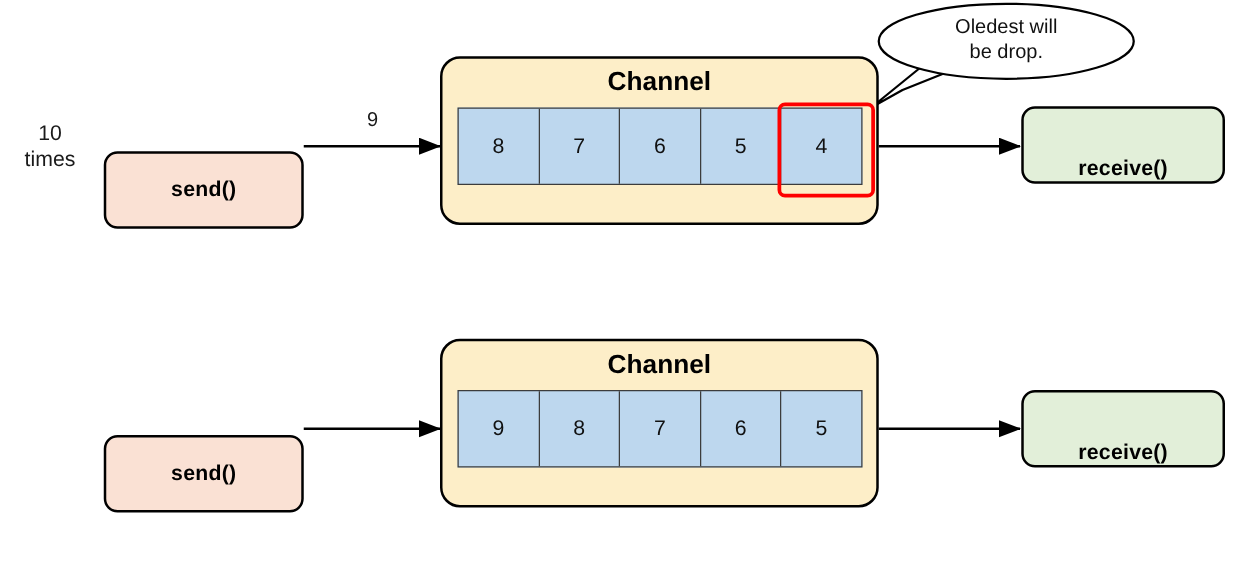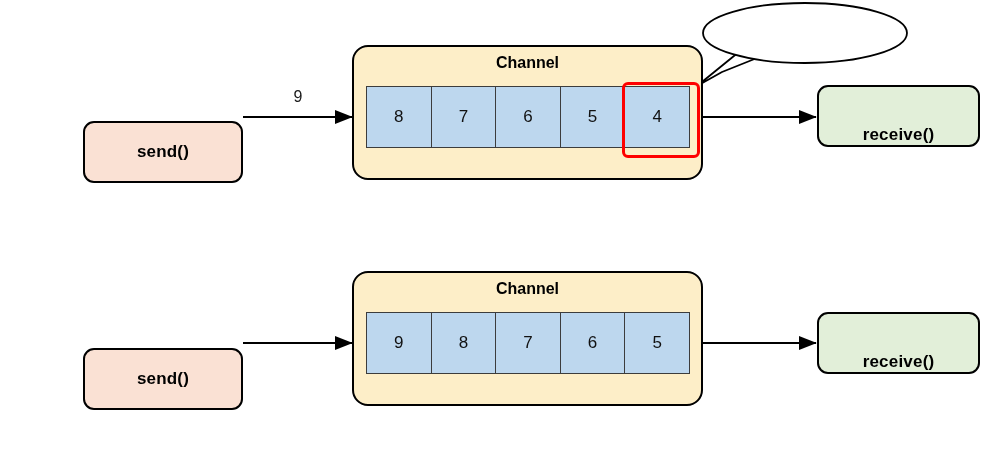--- a/index.html
+++ b/index.html
@@ -51,21 +51,21 @@
   
   .channel-box {
     background: #fdeec8;
     border: 2.4px solid #000000;
     border-radius: 16px;
   }
   .channel-title {
     position: absolute;
     left: 0; right: 0;
     text-align: center;
-    font-size: 16px;
+    font-size: 21px;
     font-weight: bold;
     color: #000000;
   }
 
   
   .cells {
     position: absolute;
     display: flex;
     border: 1.3px solid #3c3c3c;
     background: #bdd7ee;
@@ -129,20 +129,22 @@
     <line x1="243" y1="343" x2="352" y2="343" stroke="#000000" stroke-width="2" marker-end="url(#arrowhead)"></line>
 
     <line x1="703" y1="343" x2="816" y2="343" stroke="#000000" stroke-width="2" marker-end="url(#arrowhead)"></line>
 
     <g>
       <path d="M 757 58 L 722 72 L 697 86 L 745 47 Z" fill="#ffffff" stroke="#000000" stroke-width="1.8" stroke-linejoin="round"></path>
       <ellipse cx="805" cy="33" rx="102" ry="30" fill="#ffffff" stroke="#000000" stroke-width="1.8"></ellipse>
     </g>
   </svg>
 
+  <div class="abs side-label" style="left:4px; top:96px; width:72px;">10
+times</div>
 
   <div class="abs fn-box fn-send" style="left:83px; top:85px; width:160px; height:62px;">
     <span>send()</span>
   </div>
 
   <div class="edge-label" style="left:268px; top:88px; width:60px;">9</div>
 
   <div class="abs channel-box" style="left:352px; top:45px; width:351px; height:135px;">
     <div class="channel-title" style="top:7px;">Channel</div>
   </div>
@@ -150,20 +152,22 @@
   <div class="cells" style="left:366px; top:86px; width:324px; height:62px;">
     <div class="cell">8</div>
     <div class="cell">7</div>
     <div class="cell">6</div>
     <div class="cell">5</div>
     <div class="cell">4</div>
   </div>
 
   <div class="cell-highlight" style="left:622px; top:82px; width:72px; height:70px;"></div>
 
+  <div class="callout-text" style="left:713px; top:12px; width:184px;">Oledest will
+be drop.</div>
 
   <div class="abs fn-box fn-recv" style="left:817px; top:85px; width:163px; height:62px;">
     <span>receive()</span>
   </div>
 
 
   <div class="abs fn-box fn-send" style="left:83px; top:312px; width:160px; height:62px;">
     <span>send()</span>
   </div>
 

